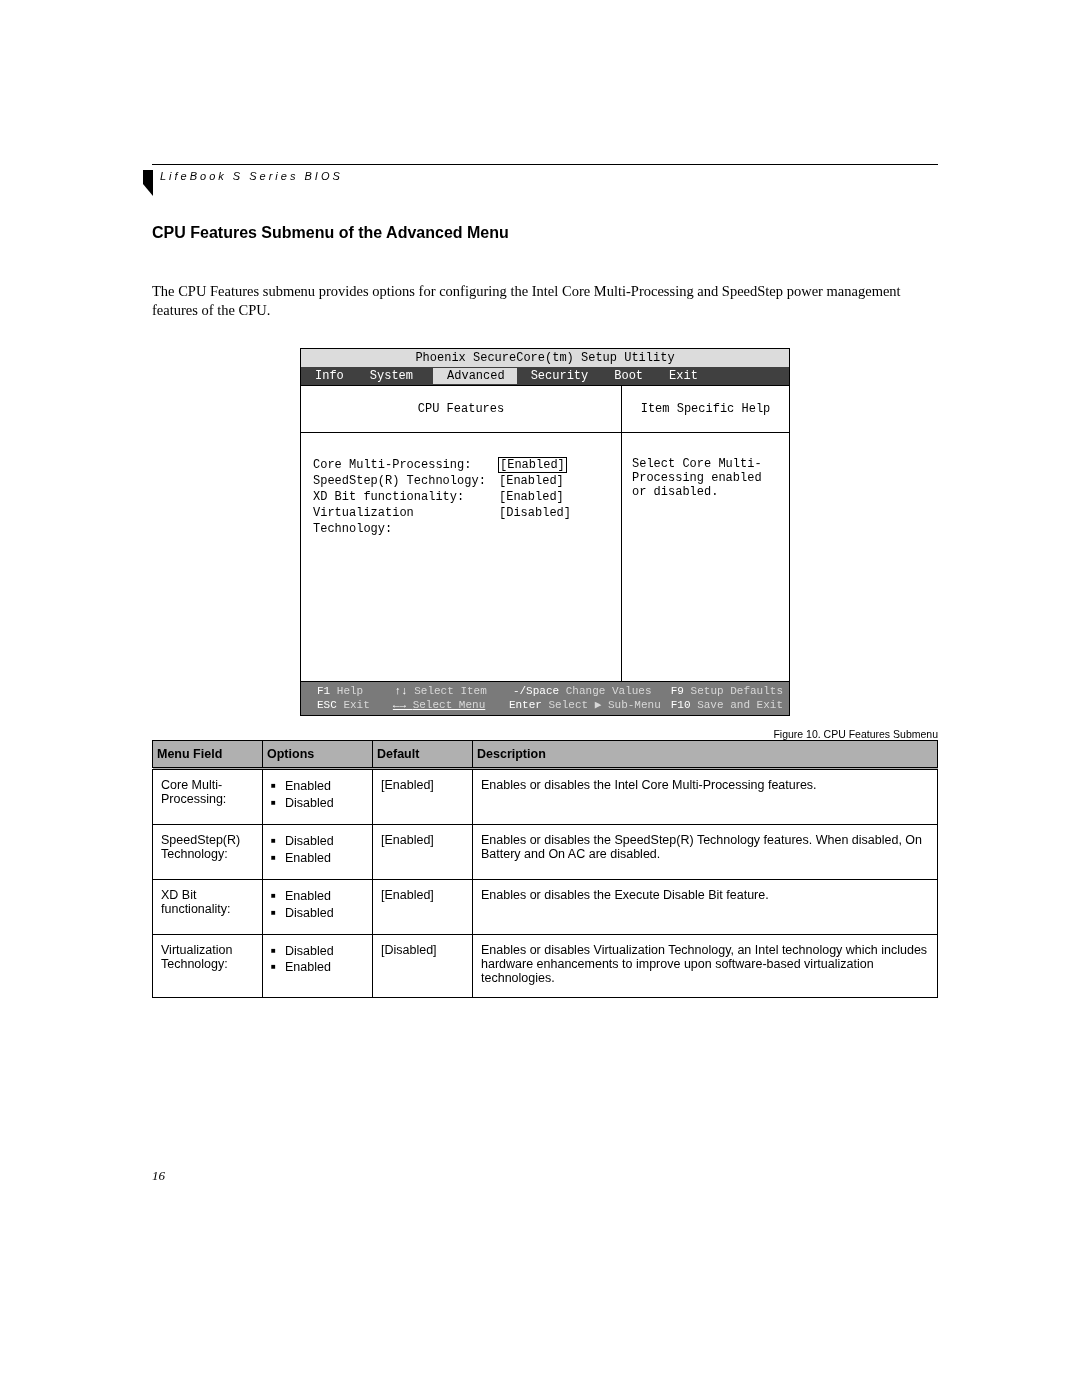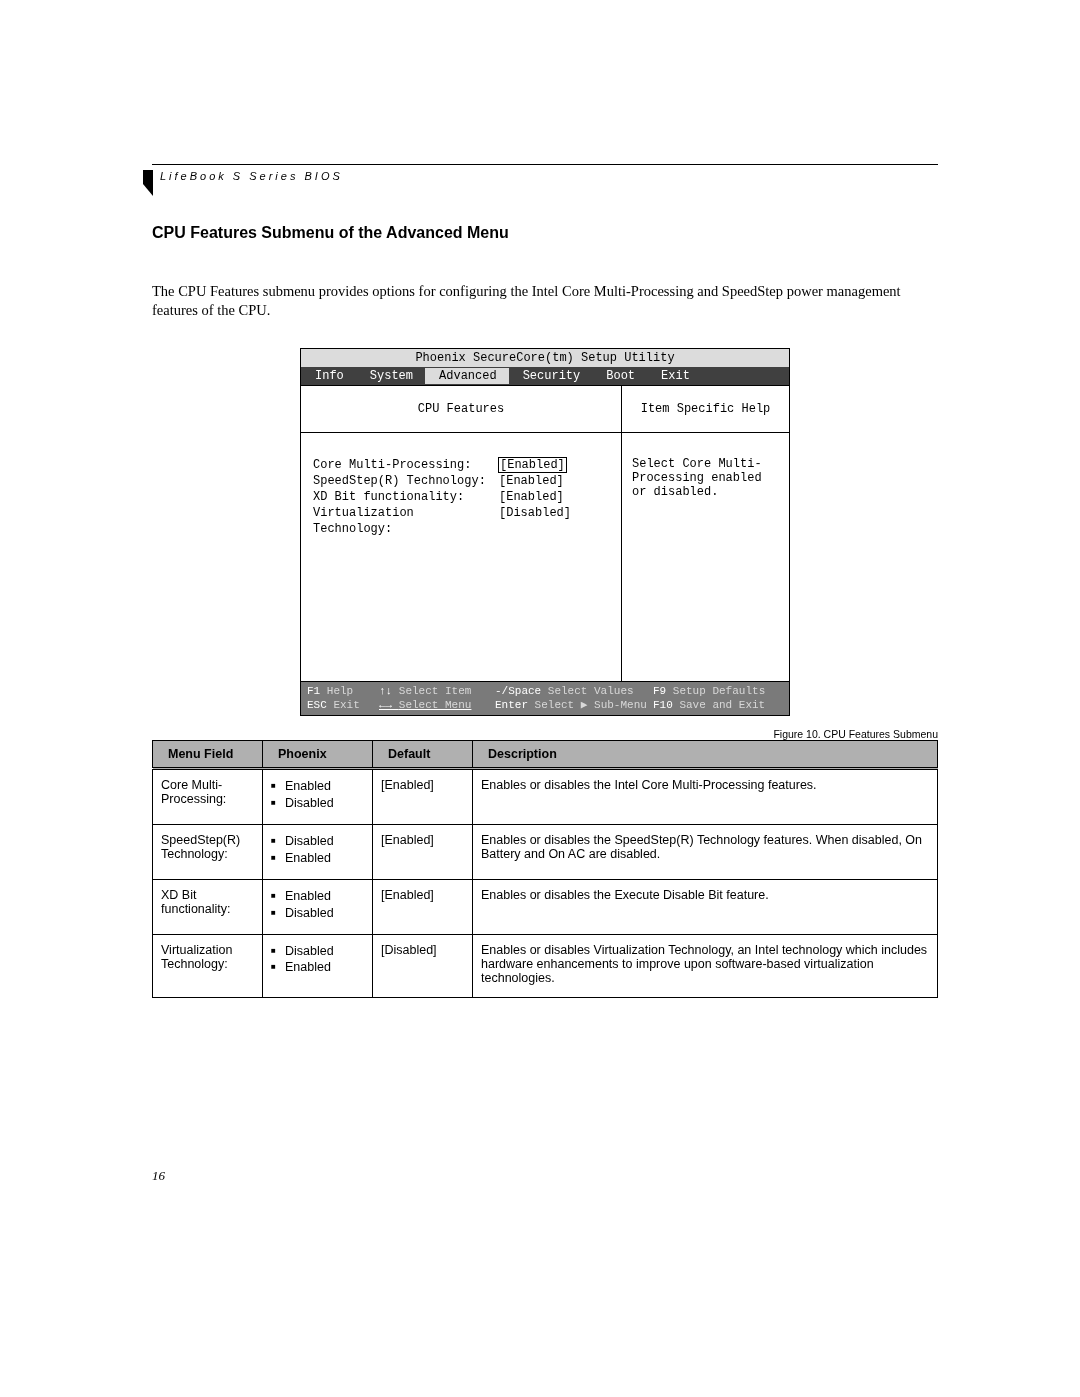--- a/index.html
+++ b/index.html
@@ -63,21 +63,21 @@
     color: #fff;
     display: flex;
     padding: 1px 0;
   }
   .bios-tabs span {
     padding: 1px 12px 1px 14px;
   }
   .bios-tabs .active {
     background: #dcdcdc;
     color: #000;
-    margin-left:0px;
+    margin-left:8px;
   }
   .bios-head2 {
     display:flex;
     border-top:1px solid #000;
   }
   .bios-head2 > div{
     padding:16px 0;
     text-align:center;
   }
   .bios-left{ width:320px; border-right:1px solid #000;}
@@ -104,21 +104,21 @@
     background:#7a7a7a;
     color:#fff;
     border-top:1px solid #000;
     padding:2px 6px 3px 6px;
     font-size:11px;
     line-height:1.3;
   }
   .bios-footer .fk{ color:#fff;}
   .bios-footer .ft{ color:#d8d8d8;}
   .bf-row{ display:flex; }
-  .bf-cell{ white-space:pre;}
+  .bf-cell{ white-space:pre;margin-left:10px;}
   .fig-caption{
     font-family: Arial, Helvetica, sans-serif;
     font-weight:normal;
     font-size:10.5px;
     text-align:right;
     margin:12px 0 0 0;
   }
   .table-caption{
     font-family: Arial, Helvetica, sans-serif;
     font-weight:bold;
@@ -131,21 +131,21 @@
     width:100%;
     border-collapse:collapse;
     font-family: Arial, Helvetica, sans-serif;
     font-size:12.5px;
   }
   table.opts th{
     background:#b0b0b0;
     text-align:left;
     font-weight:bold;
     border:1px solid #000;
-    padding:6px 15px;
+    padding:6px 4px;
   }
   table.opts td{
     border:1px solid #000;
     padding:8px 8px 12px 8px;
     vertical-align:top;
   }
   .double-rule td{ border-top:3px double #000 !important; }
   ul.opts-list{
     margin:0; padding:0 0 0 14px;
   }
@@ -213,21 +213,21 @@
             <div class="lbl">Virtualization Technology:</div>
             <div class="val">[Disabled]</div>
           </div>
         </div>
       <div class="bios-body-right" style="white-space:pre-line;">Select Core Multi-Processing enabled or disabled.</div>
     </div>
     <div class="bios-footer" id="bios-footer">
         <div class="bf-row">
           <div class="bf-cell" style="width: 72px;"><span class="fk">F1 </span><span class="ft">Help</span></div>
           <div class="bf-cell" style="width: 116px;"><span class="fk">↑↓ </span><span class="ft">Select Item</span></div>
-          <div class="bf-cell" style="width: 158px;"><span class="fk">-/Space </span><span class="ft">Select Values</span></div>
+          <div class="bf-cell" style="width: 158px;"><span class="fk">-/Space </span><span class="ft">Change Values</span></div>
           <div class="bf-cell" style="width: auto;"><span class="fk">F9 </span><span class="ft">Setup Defaults</span></div>
         </div>
         <div class="bf-row">
           <div class="bf-cell" style="width: 72px;"><span class="fk">ESC </span><span class="ft">Exit</span></div>
           <div class="bf-cell" style="width: 116px; text-decoration: underline;"><span class="fk">←→ </span><span class="ft">Select Menu</span></div>
           <div class="bf-cell" style="width: 158px;"><span class="fk">Enter </span><span class="ft">Select ▶ Sub-Menu</span></div>
           <div class="bf-cell" style="width: auto;"><span class="fk">F10 </span><span class="ft">Save and Exit</span></div>
         </div>
       </div>
   </div>
@@ -237,21 +237,21 @@
   <table class="opts">
     <colgroup>
       <col style="width:110px">
         <col style="width:110px">
         <col style="width:100px">
         <col>
     </colgroup>
     <thead>
         <tr id="opts-head">
           <th>Menu Field</th>
-          <th>Phoenix</th>
+          <th>Options</th>
           <th>Default</th>
           <th>Description</th>
         </tr>
       </thead>
     <tbody id="opts-body">
         <tr class="double-rule">
           <td>Core Multi-Processing:</td>
           <td>
             <ul class="opts-list">
               <li>Enabled</li>

